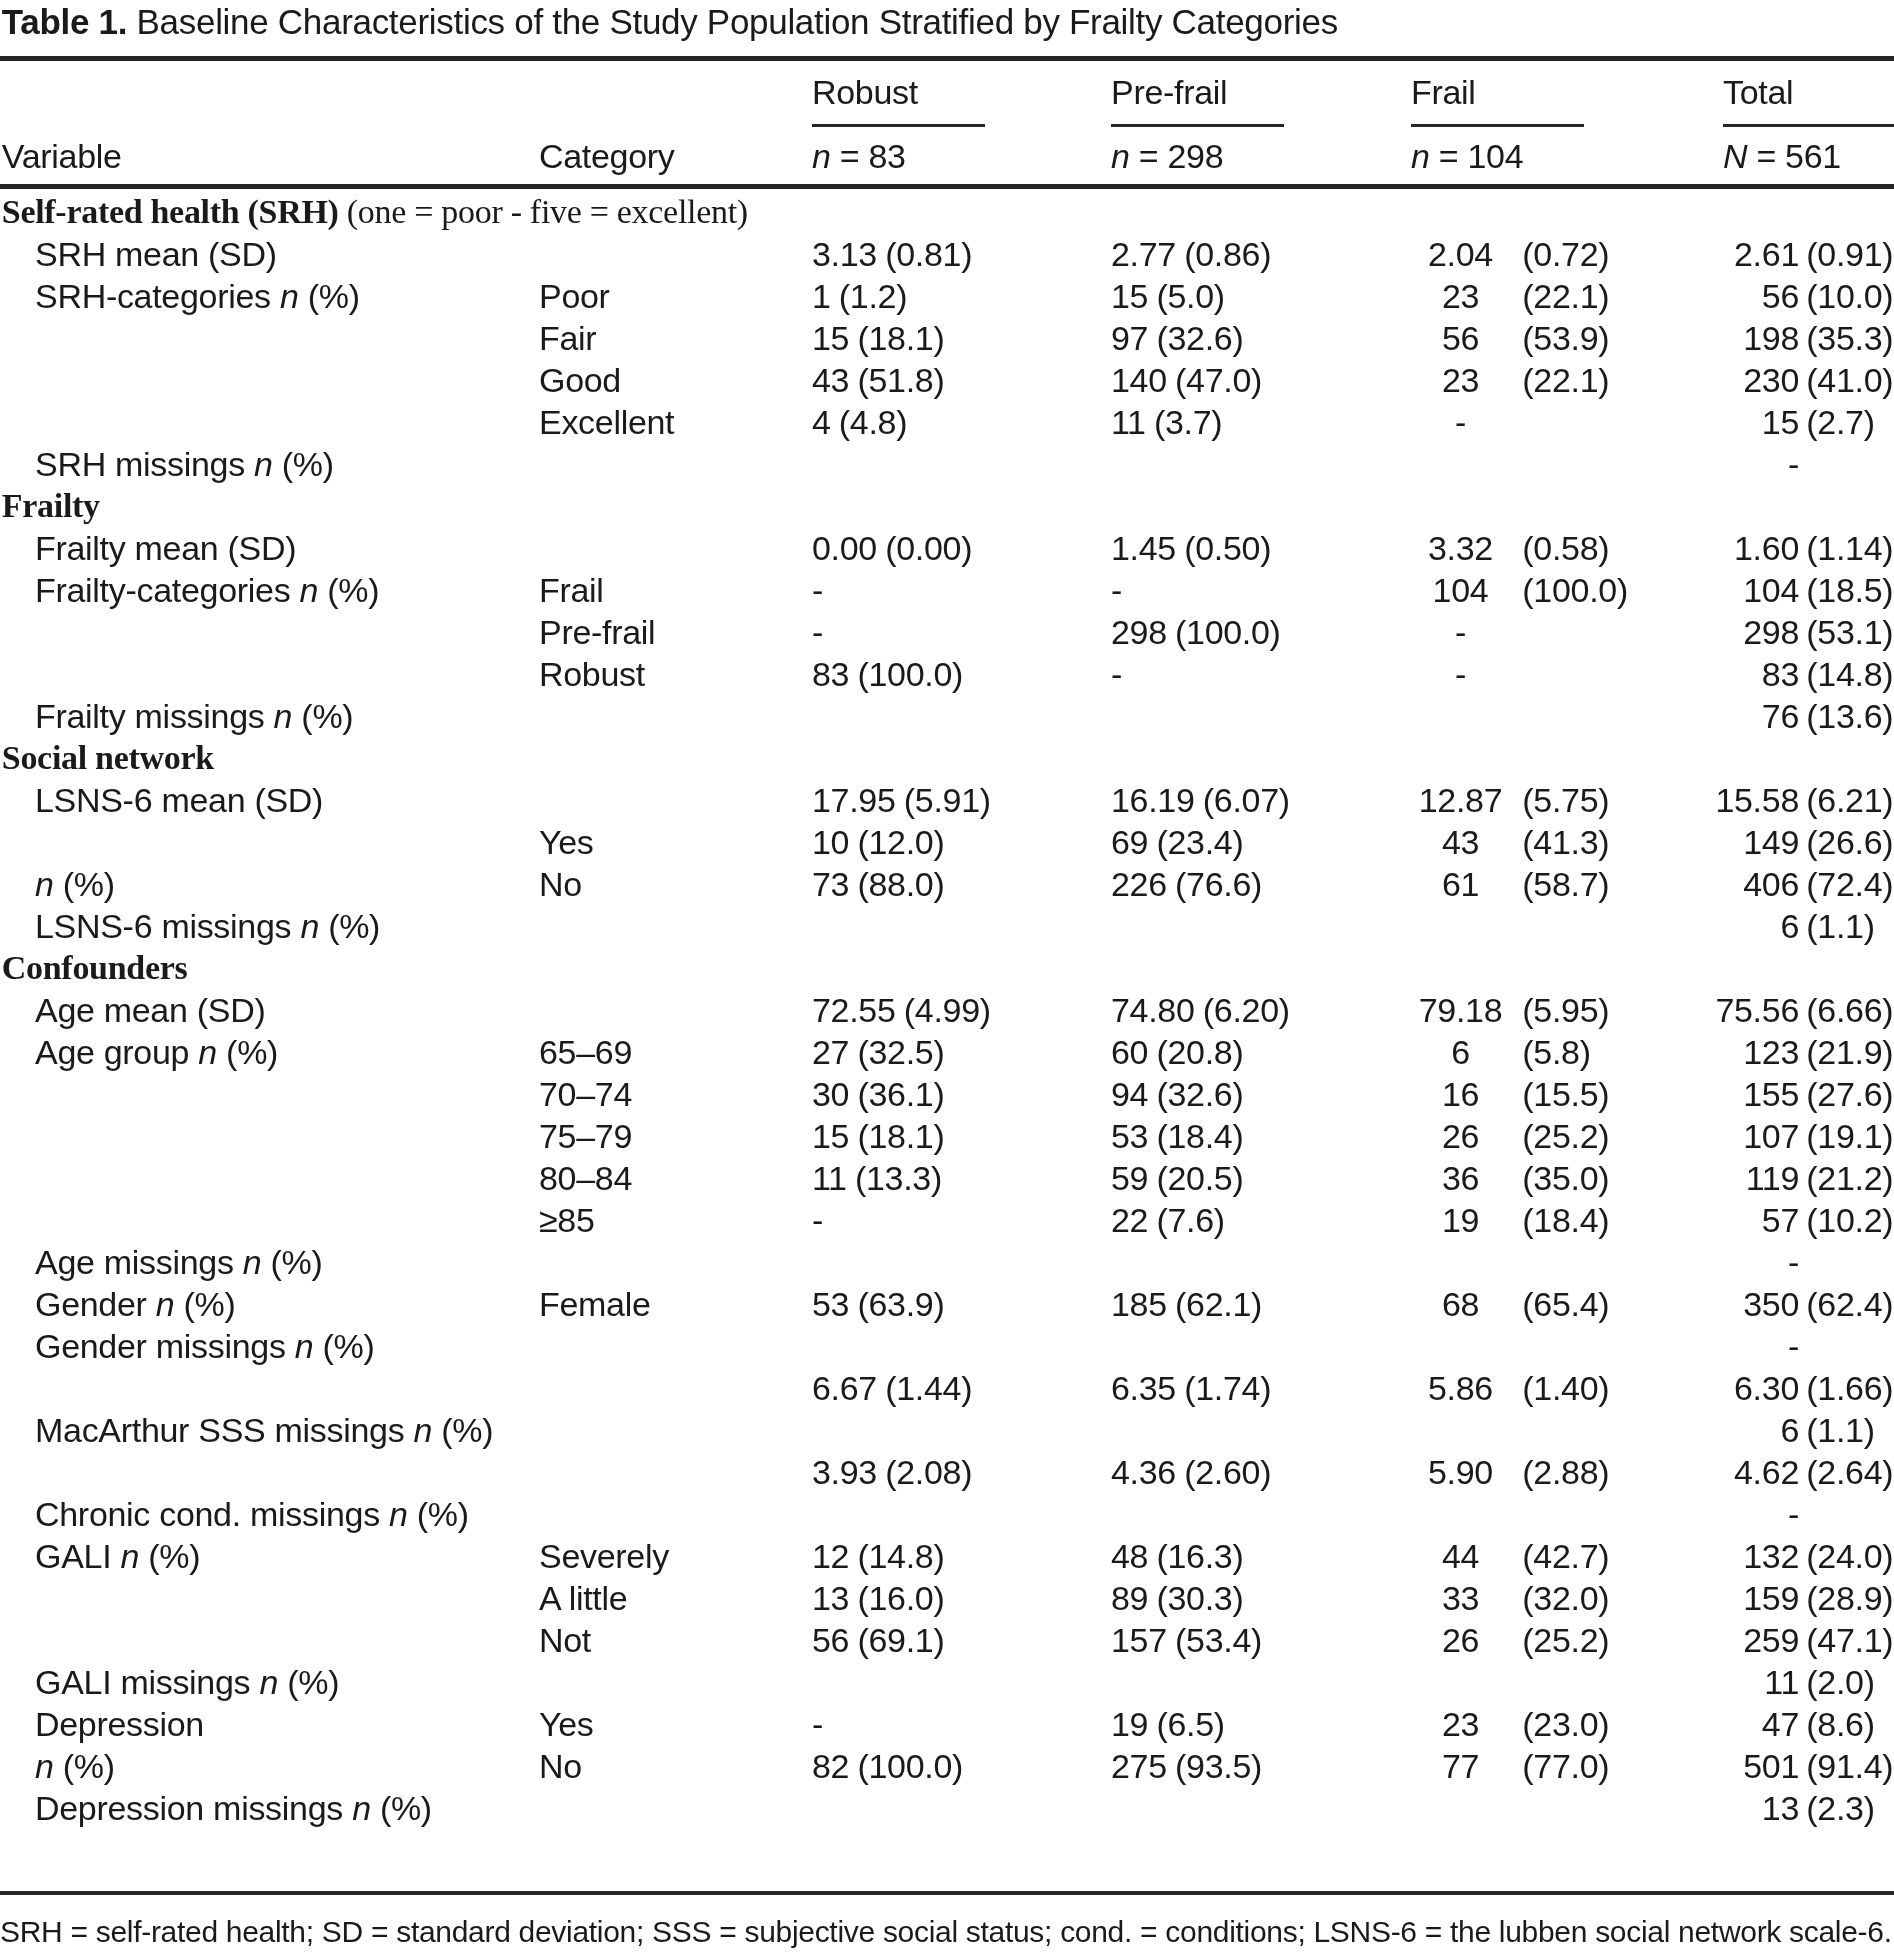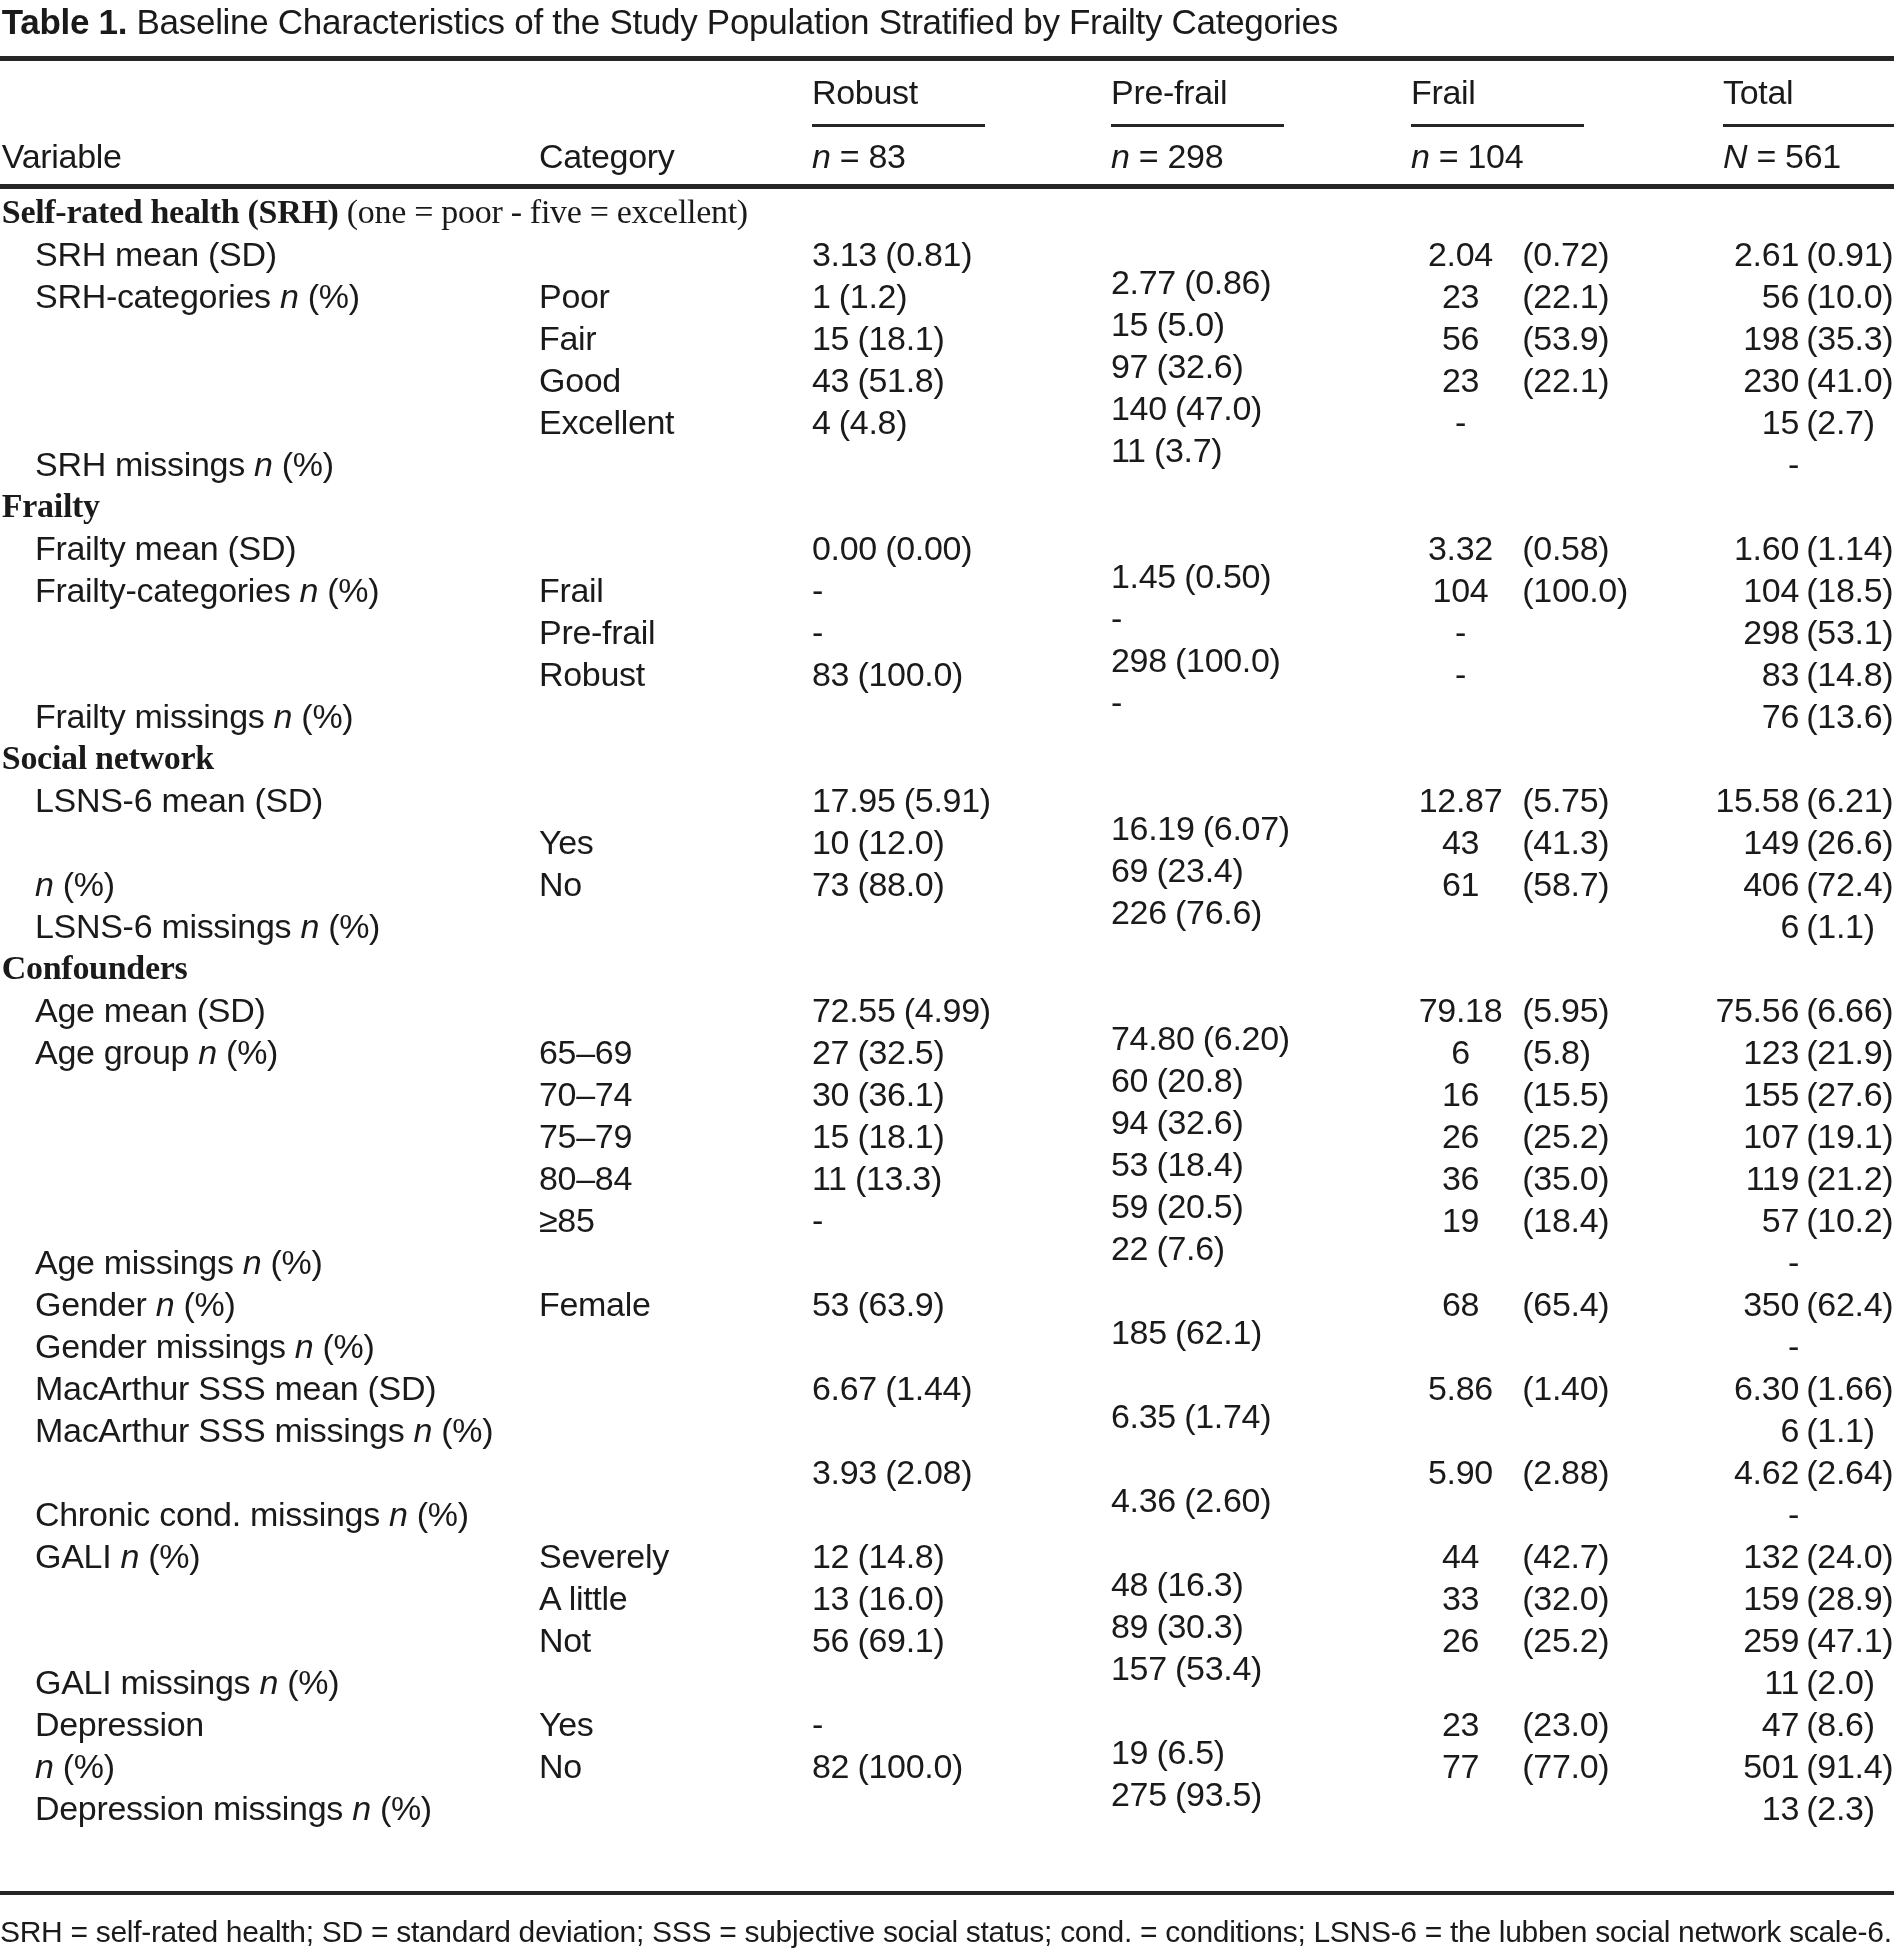--- a/index.html
+++ b/index.html
@@ -55,21 +55,21 @@
     line-height: 42px;
     font-size: 34px;
     white-space: nowrap;
   }
   .cell b { font-weight: 700; }
   .cell i, .subhead i, .title-block i { font-style: italic; }
   .c-var { left: 35px; }
   .c-var.section { left: 1.8px; font-family: Liberation Serif, serif; }
   .c-cat { left: 539px; }
   .c-rob { left: 812px; }
-  .c-pre { left: 1111px; margin-top: 28px; }
+  .c-pre { left: 1111px; }
   .c-fra { left: 1406px; }
   .c-tot { left: 1704px; }
   .cell .v { display: inline-block; }
   .c-fra .v { width: 109px; text-align: center; }
   .c-tot .v { width: 95px; text-align: right; }
   .c-rob .p, .c-pre .p { margin-left: 8.2px; }
   .c-fra .p, .c-tot .p { margin-left: 7.3px; }
   .footnote {
     position: absolute;
     left: 0;
@@ -325,21 +325,20 @@
   </div>
       <div class="row">
     <span class="cell c-var">Gender missings <i>n</i> (%)</span>
     <span class="cell c-cat"></span>
     <span class="cell c-rob"></span>
     <span class="cell c-pre"></span>
     <span class="cell c-fra"></span>
     <span class="cell c-tot"><span class="v">-</span></span>
   </div>
       <div class="row">
-    <span class="cell c-var">MacArthur SSS mean (SD)</span>
     <span class="cell c-cat"></span>
     <span class="cell c-rob"><span class="v">6.67</span><span class="p">(1.44)</span></span>
     <span class="cell c-pre"><span class="v">6.35</span><span class="p">(1.74)</span></span>
     <span class="cell c-fra"><span class="v">5.86</span><span class="p">(1.40)</span></span>
     <span class="cell c-tot"><span class="v">6.30</span><span class="p">(1.66)</span></span>
   </div>
       <div class="row">
     <span class="cell c-var">MacArthur SSS missings <i>n</i> (%)</span>
     <span class="cell c-cat"></span>
     <span class="cell c-rob"></span>

